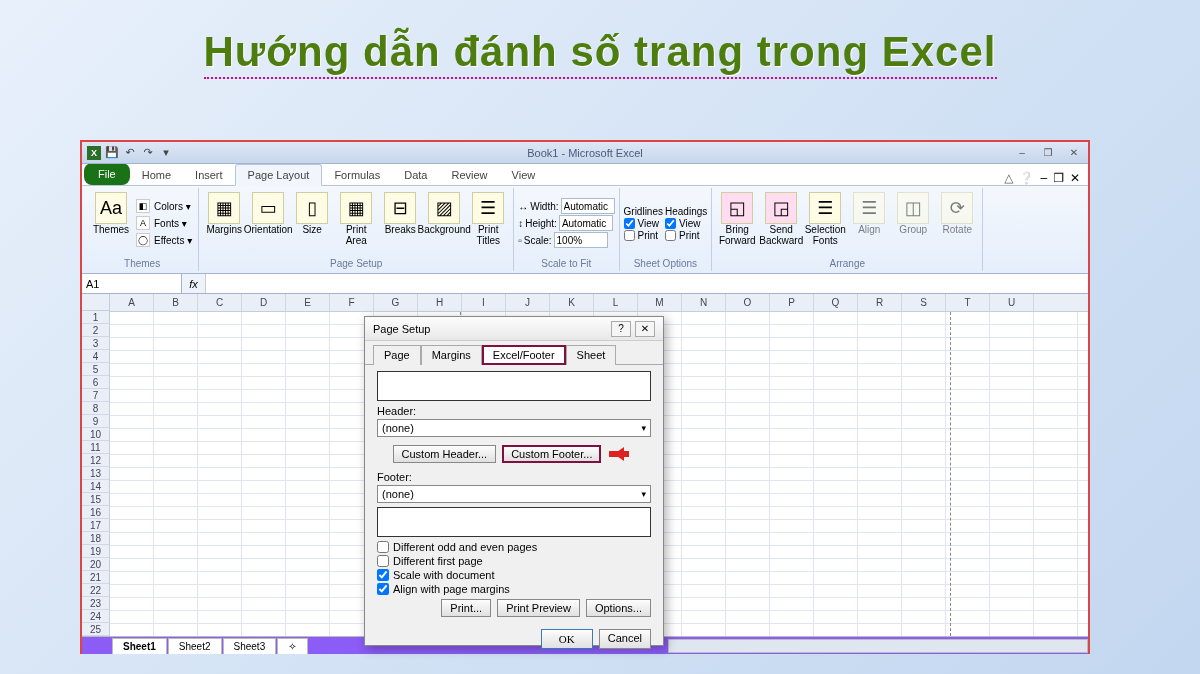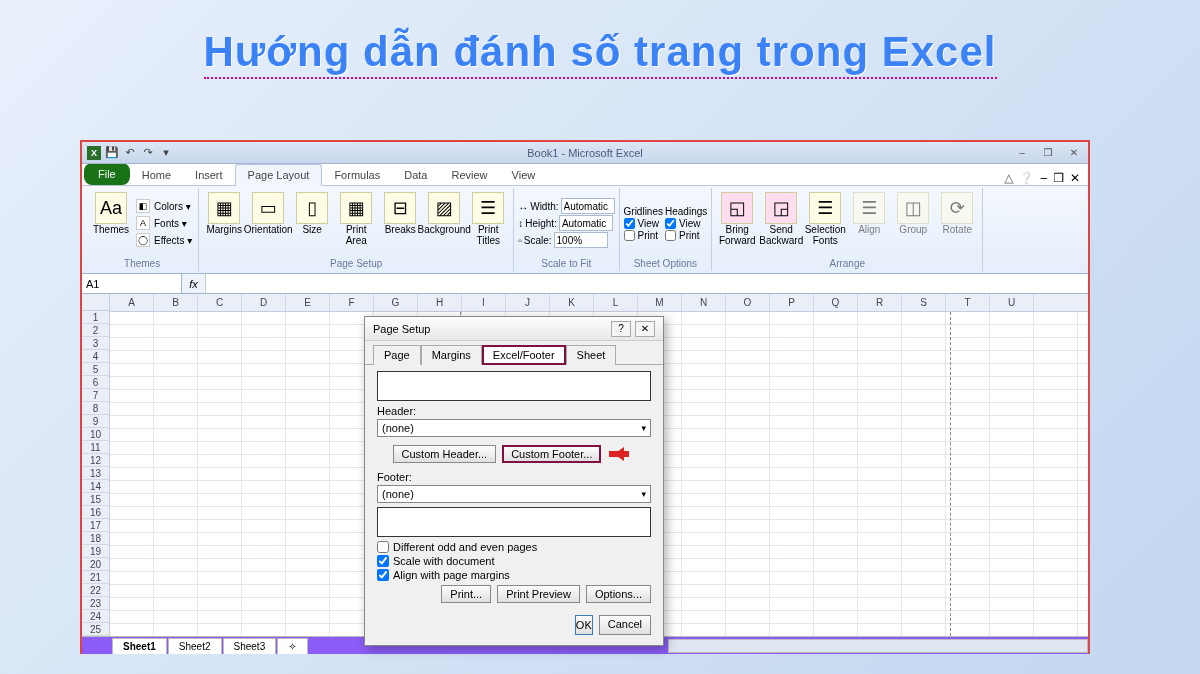--- a/index.html
+++ b/index.html
@@ -1,17 +1,17 @@
 <!DOCTYPE html>
 <html><head>
 <meta charset="utf-8">
 <style>
 * { margin:0; padding:0; box-sizing:border-box; font-family:"Segoe UI",Tahoma,sans-serif; }
 body { background:linear-gradient(135deg,#e8f0fb 0%,#d4e3f5 50%,#c3d7f0 100%); width:1200px; height:674px; overflow:hidden; position:relative; }
-.banner { text-align:center; padding:28px 0 12px; font-size:42px; font-weight:bold; color:#3b82f6; font-family:"Times New Roman",serif; text-shadow:1px 1px 0 #fff; letter-spacing:1px; }
+.banner { text-align:center; padding:28px 0 12px; font-size:42px; font-weight:bold; color:#4d7c0f; font-family:"Times New Roman",serif; text-shadow:1px 1px 0 #fff; letter-spacing:1px; }
 .banner span { border-bottom:2px dotted #d08; padding-bottom:2px; }
 .excel-window { position:absolute; left:80px; top:140px; width:1010px; height:514px; border:2px solid #d44; background:#fff; font-size:11px; }
 .titlebar { height:22px; background:linear-gradient(#dde7f5,#c7d6ec); display:flex; align-items:center; position:relative; border-bottom:1px solid #a3b4cf; }
 .qat { display:flex; align-items:center; gap:2px; padding:0 4px; }
 .qat-icon { width:16px; height:16px; display:flex; align-items:center; justify-content:center; font-size:11px; color:#444; }
 .excel-icon { background:#2a6e2a; color:#fff; width:14px; height:14px; font-size:9px; font-weight:bold; display:flex; align-items:center; justify-content:center; }
 .title-text { position:absolute; left:50%; transform:translateX(-50%); color:#4a5a7a; font-size:11px; }
 .win-btns { margin-left:auto; display:flex; gap:2px; padding-right:2px; }
 .win-btn { width:24px; height:16px; display:flex; align-items:center; justify-content:center; font-size:10px; color:#555; }
 .ribbon-tabs { height:22px; background:#fff; display:flex; align-items:flex-end; border-bottom:1px solid #b5c5dc; padding-left:2px; }
@@ -66,21 +66,21 @@
 .dselect::after { content:"▾"; font-size:9px; }
 .dbuttons-row { display:flex; gap:6px; justify-content:center; margin:8px 0; align-items:center; }
 .dbtn { padding:2px 8px; border:1px solid #888; background:linear-gradient(#fdfdfd,#e0e0e0); font-size:11px; cursor:pointer; }
 .dbtn.highlight { border:2px solid #801040; padding:1px 7px; }
 .arrow-red { width:28px; height:14px; position:relative; }
 .arrow-red::before { content:""; position:absolute; right:6px; top:4px; width:20px; height:6px; background:#d22; }
 .arrow-red::after { content:""; position:absolute; left:0; top:0; border:7px solid transparent; border-right:10px solid #d22; }
 .dchk { display:flex; align-items:center; gap:4px; font-size:11px; margin:2px 0; }
 .dchk input { width:12px; height:12px; }
 .dfooter { display:flex; gap:6px; justify-content:flex-end; padding:6px 12px; }
-.dbtn.primary { border:1px solid #3a7ab8; padding:3px 0; }
+.dbtn.primary { border:1px solid #3a7ab8; padding:3px 17px;font-family:Liberation Serif, serif; }
 </style>
 </head>
 <body>
 
 <div class="banner"><span>Hướng dẫn đánh số trang trong Excel</span></div>
 
 <div class="excel-window">
   <div class="titlebar">
     <div class="qat">
       <span class="qat-icon">
@@ -349,20 +349,24 @@
         <div class="dlabel">Footer:</div>
         <div class="dselect">
             <span>(none)</span>
           </div>
         <div class="preview-box" style="margin-top:4px"></div>
         <div class="dchk">
             <input type="checkbox" style="">
             <span>Different odd and even pages</span>
           </div>
         <div class="dchk">
+            <input type="checkbox" style="">
+            <span>Different first page</span>
+          </div>
+        <div class="dchk">
             <input type="checkbox" checked="" style="">
             <span>Scale with document</span>
           </div>
         <div class="dchk">
             <input type="checkbox" checked="" style="">
             <span>Align with page margins</span>
           </div>
         <div class="dbuttons-row" style="justify-content:flex-end;margin:4px 0 0">
           <div class="dbtn">Print...</div>
           <div class="dbtn">Print Preview</div>

